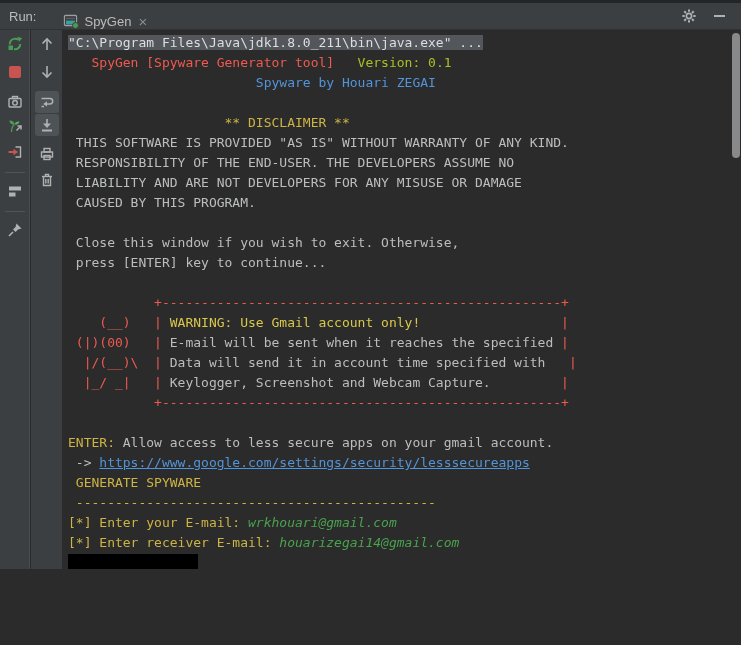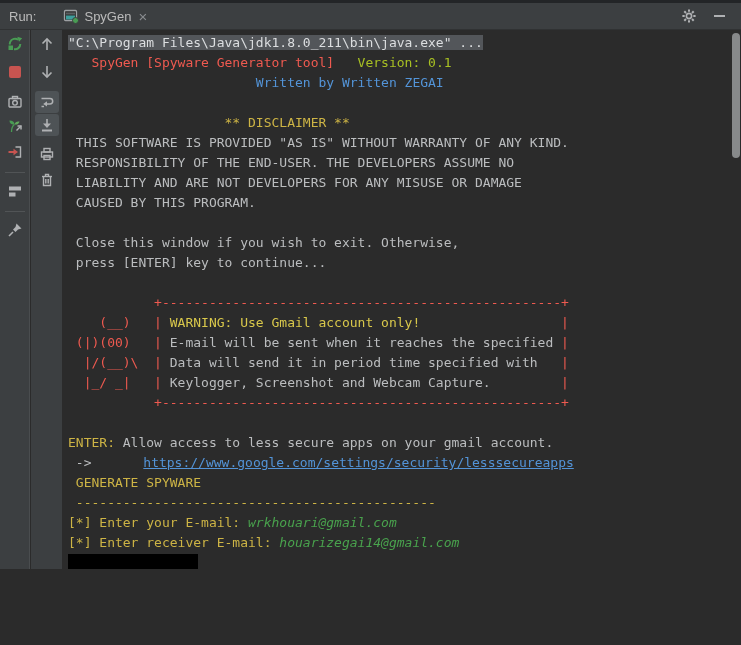--- a/index.html
+++ b/index.html
@@ -5,21 +5,21 @@
   * { box-sizing: border-box; margin: 0; padding: 0; }
   html,body { width:741px; height:645px; background:#2B2B2B; overflow:hidden; }
   body { font-family:"Liberation Sans", sans-serif; font-size:13px; color:#BBBDBF; }
   .app { position:relative; width:741px; height:569px; overflow:hidden; background:#2B2B2B; }
 
   
   .top-edge { position:absolute; top:0; left:0; right:0; height:3px; background:#232527; }
   .titlebar { position:absolute; top:3px; left:0; right:0; height:27px; background:#3C3F41;
               display:flex; align-items:center; border-bottom:1px solid #303233; }
   .run-label { margin-left:9px; color:#BBBBBB; }
-  .tab { display:flex; align-items:center; gap:5px; height:100%; padding:0 9px; margin-left:18px; cursor:pointer; }
+  .tab { display:flex; align-items:flex-end; gap:5px; height:100%; padding:0 9px; margin-left:18px; cursor:pointer; }
   .tab-label { color:#BBBBBB; }
   .tab-close { color:#8A8D90; font-size:15px; line-height:1; padding:0 2px; cursor:pointer; }
   .titlebar-spacer { flex:1; }
   .hbtn { width:24px; height:24px; display:flex; align-items:center; justify-content:center; cursor:pointer; }
   .min-line { width:11px; height:2px; background:#AFB1B3; }
   .gear-wrap { margin-right:6px; }
   .min-wrap { margin-right:10px; }
 
   
   .tb { position:absolute; top:30px; bottom:0; background:#3C3F41; display:flex; flex-direction:column; align-items:center; }
@@ -38,21 +38,21 @@
   .cline { white-space:pre; height:20px; }
   .seg { white-space:pre; }
   .fg     { color:#BBBDBF; }
   .bright { color:#DCDEE0; }
   .red    { color:#EF5A50;margin-top:29px; }
   .green  { color:#A8C023;text-align:right; }
   .blue   { color:#5394D8; }
   .yellow { color:#CDB445; }
   .warn   { color:#D9C84B; }
   .input  { color:#49A24D; font-style:italic; }
-  .link   { color:#5394D8; text-decoration:underline; cursor:pointer; white-space:pre;margin-left:44px; }
+  .link   { color:#5394D8; text-decoration:underline; cursor:pointer; white-space:pre; }
   .cline.hl .seg { background:#53565A; }
   .redact { display:inline-block; width:130px; height:17px; background:#000; vertical-align:-4px; }
   .caret  { display:inline-block; width:2px; height:16px; background:#C9CBCD; vertical-align:-3px; }
 
   
   .scrollbar-track { position:absolute; top:30px; right:0; bottom:0; width:11px; }
   .scrollbar-thumb { position:absolute; top:3px; right:1px; width:8px; height:125px;
                      background:#9FA1A3; opacity:.8; border-radius:4px; cursor:pointer; }
 </style>
 </head>
@@ -189,35 +189,35 @@
         <path d="M6.5 4 v-1.5 h3 V4"></path>
         <line x1="6.8" y1="7" x2="6.8" y2="11.5"></line>
         <line x1="9.2" y1="7" x2="9.2" y2="11.5"></line>
       </svg>
     </div>
   </div>
 
   <div class="console">
       <div class="cline hl"><span class="seg bright">"C:\Program Files\Java\jdk1.8.0_211\bin\java.exe" ...</span></div>
       <div class="cline"><span class="seg fg">   </span><span class="seg red">SpyGen [Spyware Generator tool]</span><span class="seg fg">   </span><span class="seg green">Version: 0.1</span></div>
-      <div class="cline"><span class="seg fg">                        </span><span class="seg blue">Written by Written ZEGAI</span></div>
+      <div class="cline"><span class="seg fg">                        </span><span class="seg blue">Spyware by Houari ZEGAI</span></div>
       <div class="cline">&nbsp;</div>
       <div class="cline"><span class="seg fg">                    </span><span class="seg yellow">** DISCLAIMER **</span></div>
       <div class="cline"><span class="seg fg"> THIS SOFTWARE IS PROVIDED "AS IS" WITHOUT WARRANTY OF ANY KIND.</span></div>
       <div class="cline"><span class="seg fg"> RESPONSIBILITY OF THE END-USER. THE DEVELOPERS ASSUME NO</span></div>
       <div class="cline"><span class="seg fg"> LIABILITY AND ARE NOT DEVELOPERS FOR ANY MISUSE OR DAMAGE</span></div>
       <div class="cline"><span class="seg fg"> CAUSED BY THIS PROGRAM.</span></div>
       <div class="cline">&nbsp;</div>
       <div class="cline"><span class="seg fg"> Close this window if you wish to exit. Otherwise,</span></div>
       <div class="cline"><span class="seg fg"> press [ENTER] key to continue...</span></div>
       <div class="cline">&nbsp;</div>
       <div class="cline"><span class="seg red">           +---------------------------------------------------+</span></div>
       <div class="cline"><span class="seg red">    (__)   |</span><span class="seg warn"> WARNING: Use Gmail account only!</span><span class="seg fg">                  </span><span class="seg red">|</span></div>
       <div class="cline"><span class="seg red"> (|)(00)   |</span><span class="seg fg"> E-mail will be sent when it reaches the specified </span><span class="seg red">|</span></div>
-      <div class="cline"><span class="seg red">  |/(__)\  |</span><span class="seg fg"> Data will send it in period time specified with</span><span class="seg fg">   </span><span class="seg red">|</span></div>
+      <div class="cline"><span class="seg red">  |/(__)\  |</span><span class="seg fg"> Data will send it in account time specified with</span><span class="seg fg">   </span><span class="seg red">|</span></div>
       <div class="cline"><span class="seg red">  |_/ _|   |</span><span class="seg fg"> Keylogger, Screenshot and Webcam Capture.</span><span class="seg fg">         </span><span class="seg red">|</span></div>
       <div class="cline"><span class="seg red">           +---------------------------------------------------+</span></div>
       <div class="cline">&nbsp;</div>
       <div class="cline"><span class="seg yellow">ENTER:</span><span class="seg fg"> Allow access to less secure apps on your gmail account.</span></div>
       <div class="cline"><span class="seg fg"> -&gt; </span><span class="link">https://www.google.com/settings/security/lesssecureapps</span></div>
       <div class="cline"><span class="seg fg"> </span><span class="seg yellow">GENERATE SPYWARE</span></div>
       <div class="cline"><span class="seg fg"> </span><span class="seg yellow">----------------------------------------------</span></div>
       <div class="cline"><span class="seg yellow">[*] Enter your E-mail: </span><span class="seg input">wrkhouari@gmail.com</span></div>
       <div class="cline"><span class="seg yellow">[*] Enter receiver E-mail: </span><span class="seg input">houarizegai14@gmail.com</span></div>
       <div class="cline"><span class="redact"></span></div>

